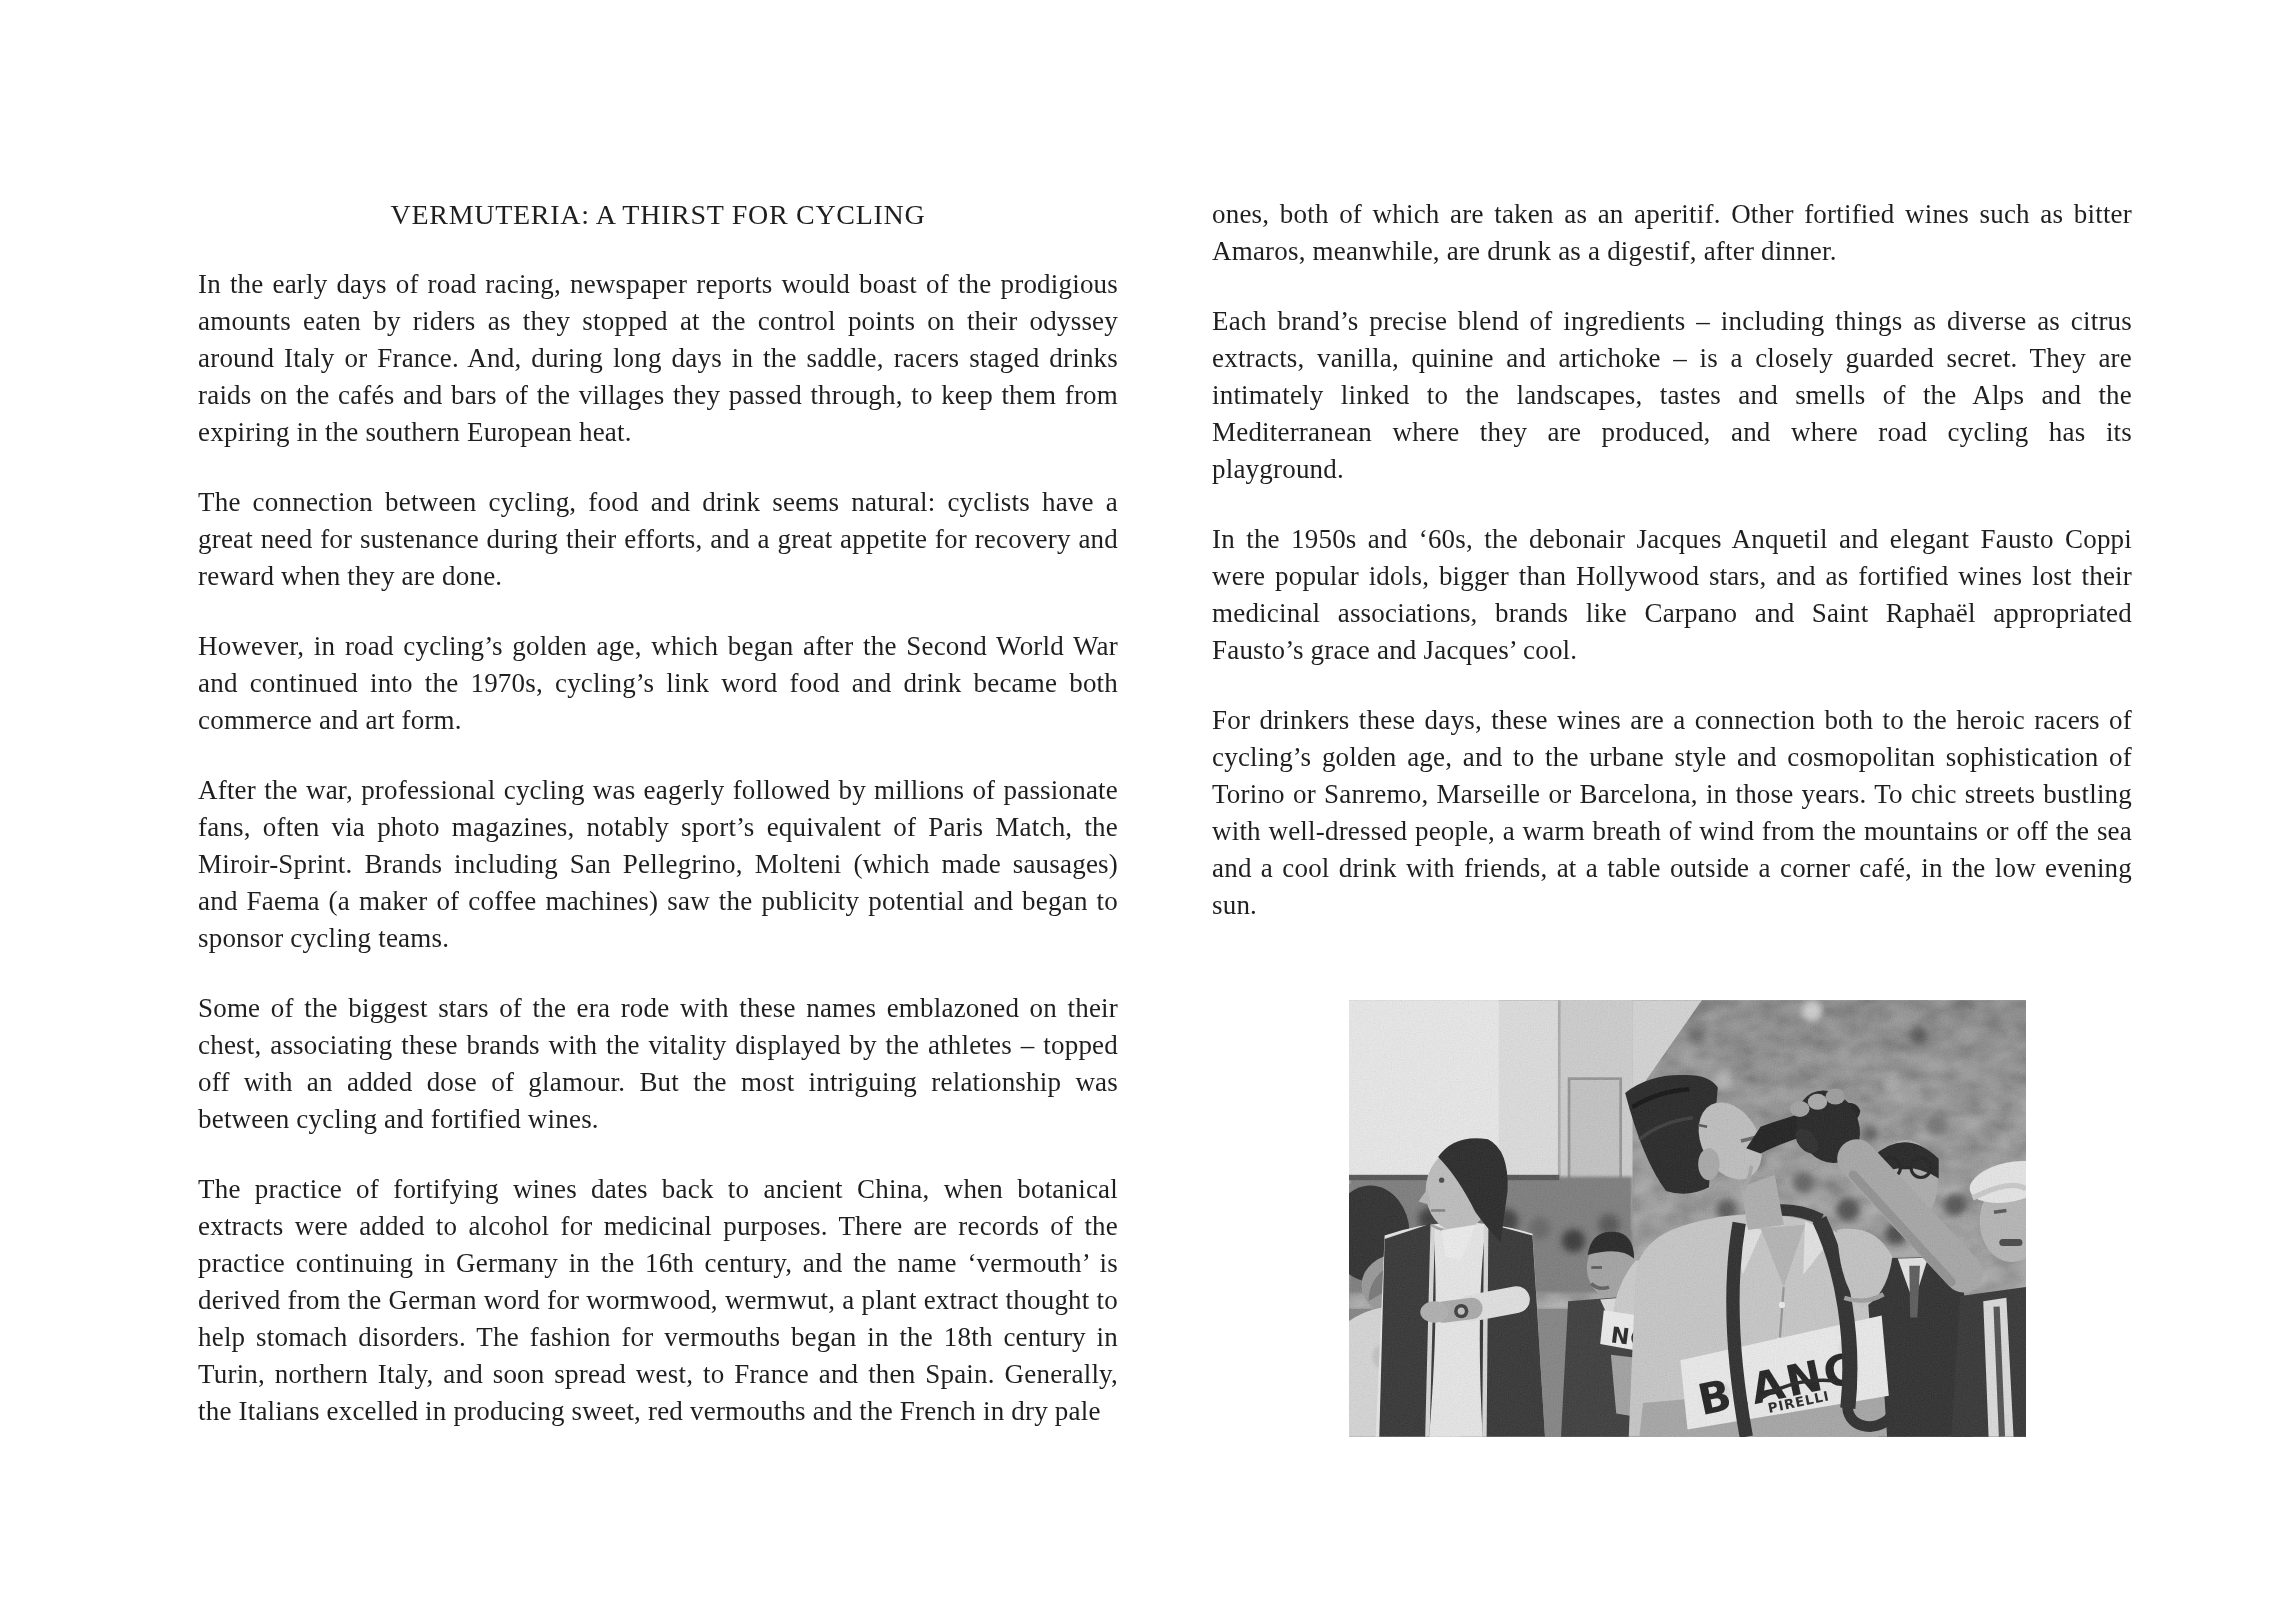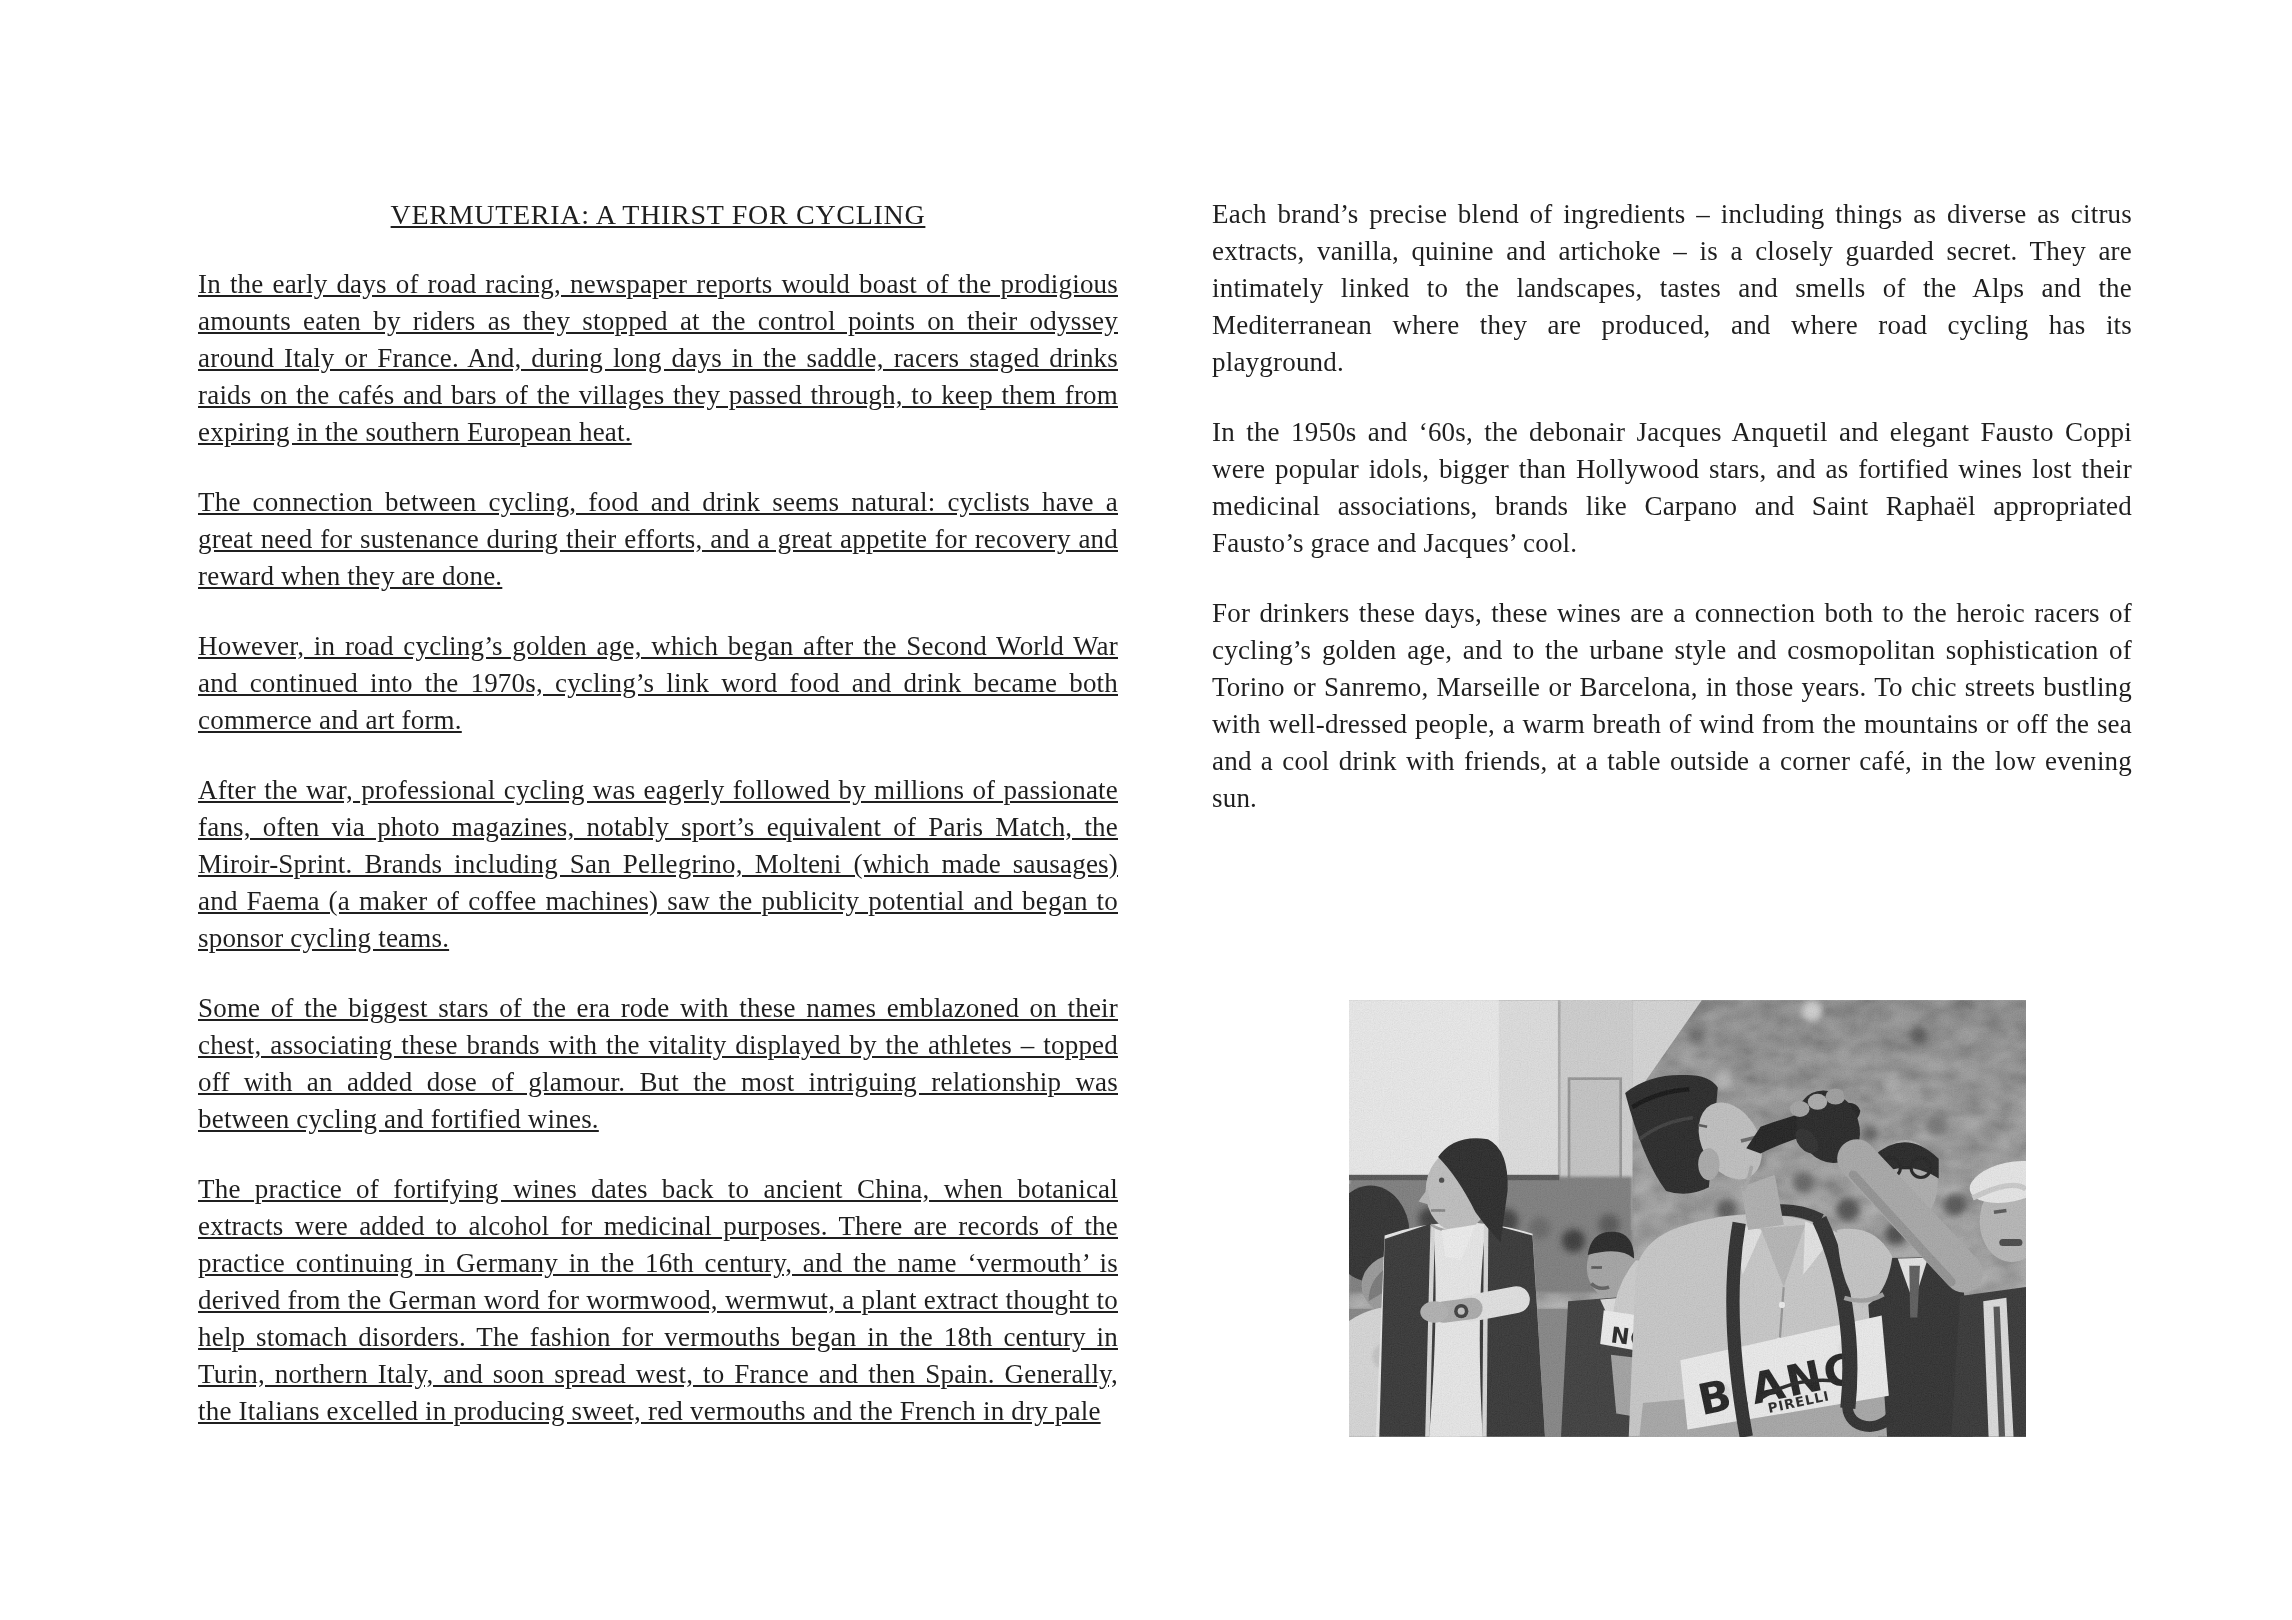--- a/index.html
+++ b/index.html
@@ -14,21 +14,21 @@
   }
   .column {
     position: absolute;
     top: 196px;
     width: 920px;
     text-align: justify;
     font-size: 27px;
     line-height: 37px;
     letter-spacing: 0.2px;
   }
-  .column-left  { left: 198px; text-decoration: underline; }
+  .column-left  { left: 198px; }
   .column-right { left: 1212px; }
   .article-title {
     font-size: 28px;
     font-weight: normal;
     text-align: center;
     letter-spacing: 0.7px;
     line-height: 37px;
     margin: 0 0 33px 0;
   }
   .column p { margin: 0 0 33px 0; }
@@ -53,20 +53,21 @@
     <h1 class="article-title">VERMUTERIA: A THIRST FOR CYCLING</h1>
     <p>In the early days of road racing, newspaper reports would boast of the prodigious amounts eaten by riders as they stopped at the control points on their odyssey around Italy or France. And, during long days in the saddle, racers staged drinks raids on the cafés and bars of the villages they passed through, to keep them from expiring in the southern European heat.</p>
     <p>The connection between cycling, food and drink seems natural: cyclists have a great need for sustenance during their efforts, and a great appetite for recovery and reward when they are done.</p>
     <p>However, in road cycling’s golden age, which began after the Second World War and continued into the 1970s, cycling’s link word food and drink became both commerce and art form.</p>
     <p>After the war, professional cycling was eagerly followed by millions of passionate fans, often via photo magazines, notably sport’s equivalent of Paris Match, the Miroir-Sprint. Brands including San Pellegrino, Molteni (which made sausages) and Faema (a maker of coffee machines) saw the publicity potential and began to sponsor cycling teams.</p>
     <p>Some of the biggest stars of the era rode with these names emblazoned on their chest, associating these brands with the vitality displayed by the athletes – topped off with an added dose of glamour. But the most intriguing relationship was between cycling and fortified wines.</p>
     <p>The practice of fortifying wines dates back to ancient China, when botanical extracts were added to alcohol for medicinal purposes. There are records of the practice continuing in Germany in the 16th century, and the name ‘vermouth’ is derived from the German word for wormwood, wermwut, a plant extract thought to help stomach disorders. The fashion for vermouths began in the 18th century in Turin, northern Italy, and soon spread west, to France and then Spain. Generally, the Italians excelled in producing sweet, red vermouths and the French in dry pale</p>
   </section>
 
   <section class="column column-right">
+    <p>ones, both of which are taken as an aperitif. Other fortified wines such as bitter Amaros, meanwhile, are drunk as a digestif, after dinner.</p>
     <p>Each brand’s precise blend of ingredients – including things as diverse as citrus extracts, vanilla, quinine and artichoke – is a closely guarded secret. They are intimately linked to the landscapes, tastes and smells of the Alps and the Mediterranean where they are produced, and where road cycling has its playground.</p>
     <p>In the 1950s and ‘60s, the debonair Jacques Anquetil and elegant Fausto Coppi were popular idols, bigger than Hollywood stars, and as fortified wines lost their medicinal associations, brands like Carpano and Saint Raphaël appropriated Fausto’s grace and Jacques’ cool.</p>
     <p>For drinkers these days, these wines are a connection both to the heroic racers of cycling’s golden age, and to the urbane style and cosmopolitan sophistication of Torino or Sanremo, Marseille or Barcelona, in those years. To chic streets bustling with well-dressed people, a warm breath of wind from the mountains or off the sea and a cool drink with friends, at a table outside a corner café, in the low evening sun.</p>
   </section>
 
   <figure class="photo-figure">
     <svg viewBox="0 0 760 490" xmlns="http://www.w3.org/2000/svg">
       <defs>
         <linearGradient id="crowdGrad" x1="0" y1="0" x2="0" y2="1">
           <stop offset="0" stop-color="#3c3c3c"></stop>

